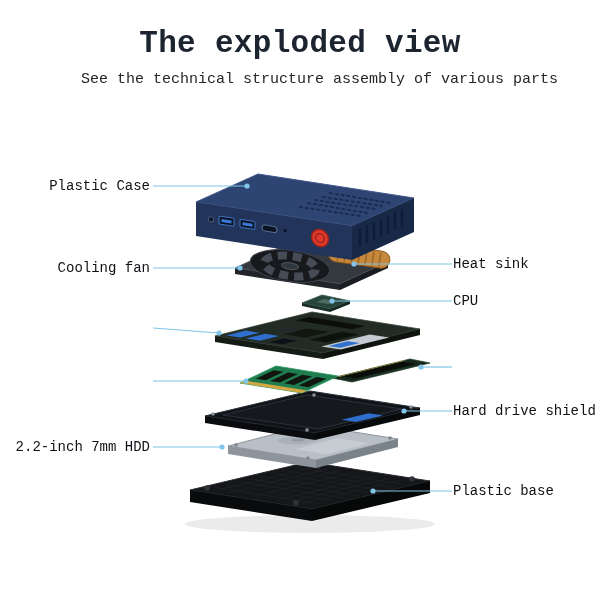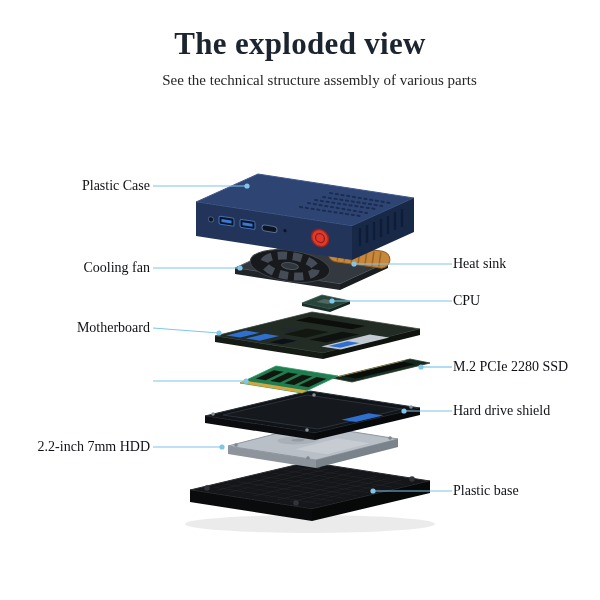--- a/index.html
+++ b/index.html
@@ -2,21 +2,21 @@
 <html style="--accent-line: #7fc6e8; --title-color: #1c2430; --case-blue: #22345a; --power-button-red: #e0392c; --heat-sink-copper: #c8883c; --pcb-green: #1f7d4f;"><head>
 <meta charset="utf-8">
 <style>
   :root{
     --accent-line:#7fc6e8;
     --title-color:#1c2430;
   }
   html,body{margin:0;padding:0;background:#ffffff;}
   .page{
     position:relative;width:600px;height:600px;background:#ffffff;overflow:hidden;
-    font-family:Liberation Serif, serif;
+    font-family:Liberation Mono, monospace;
   }
   .title{
     margin:26px 0 0;text-align:center;font-size:31px;font-weight:800;
     color:var(--title-color);letter-spacing:0.3px;
   }
   .subtitle{
     margin:10px 0 0;text-align:center;font-size:15px;font-weight:400;color:#262626;padding-left:39px;
   }
   .diagram{position:absolute;left:0;top:0;width:600px;height:600px;}
   svg.art{position:absolute;left:0;top:0;}
@@ -217,23 +217,21 @@
         <circle cx="354" cy="264" r="2.6"></circle>
         <circle cx="332" cy="301" r="2.6"></circle>
         <circle cx="421" cy="367" r="2.6"></circle>
         <circle cx="404" cy="411" r="2.6"></circle>
         <circle cx="373" cy="491" r="2.6"></circle>
       </g>
     </svg>
 
     <div class="lbl left" style="top:176px">Plastic Case</div>
     <div class="lbl left" style="top:258px">Cooling fan</div>
-    <div class="lbl left" style="top:318px">Motherboard</div>
     <div class="lbl left" style="top:437px">2.2-inch 7mm HDD</div>
 
     <div class="lbl right" style="top:254px">Heat sink</div>
     <div class="lbl right" style="top:291px">CPU</div>
-    <div class="lbl right" style="top:357px">M.2 PCIe 2280 SSD</div>
     <div class="lbl right" style="top:481px">Plastic base</div>
     <div class="lbl right" style="top:401px">Hard drive shield</div>
 
   </div>
 </div>
 
 </body></html>

